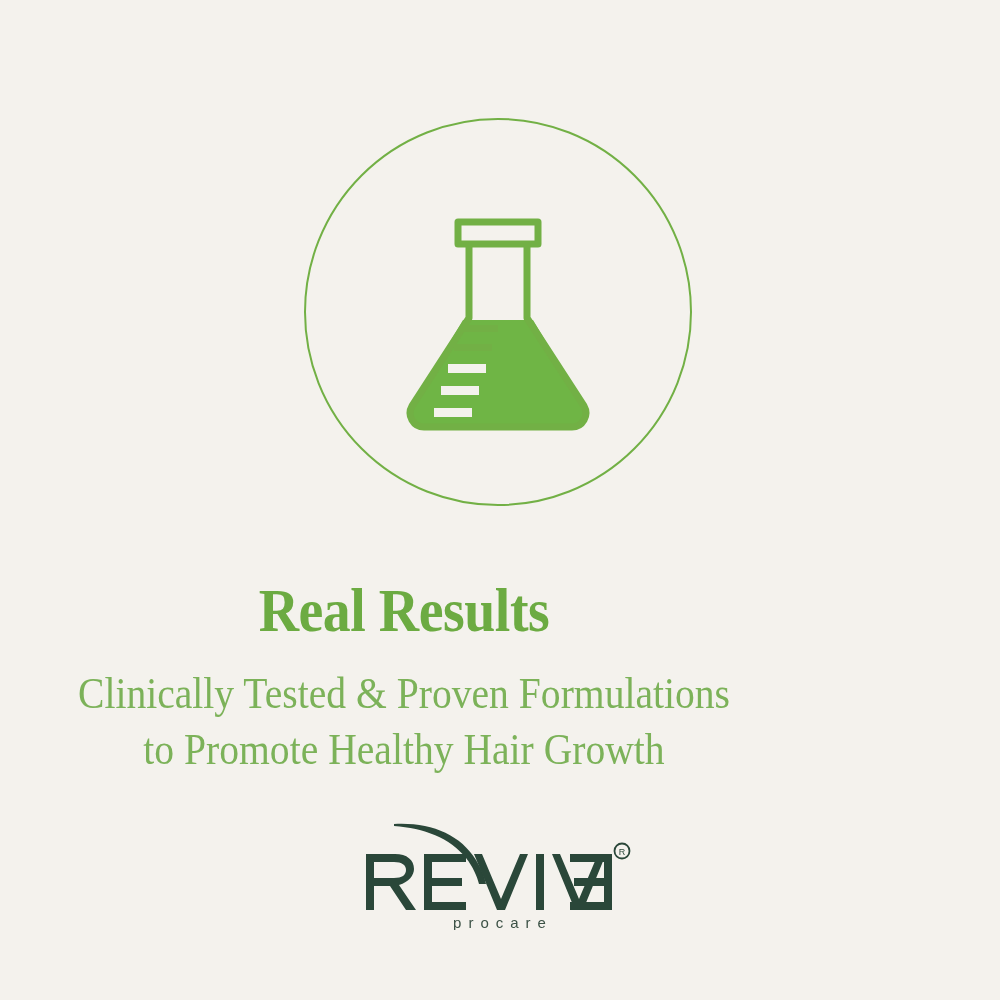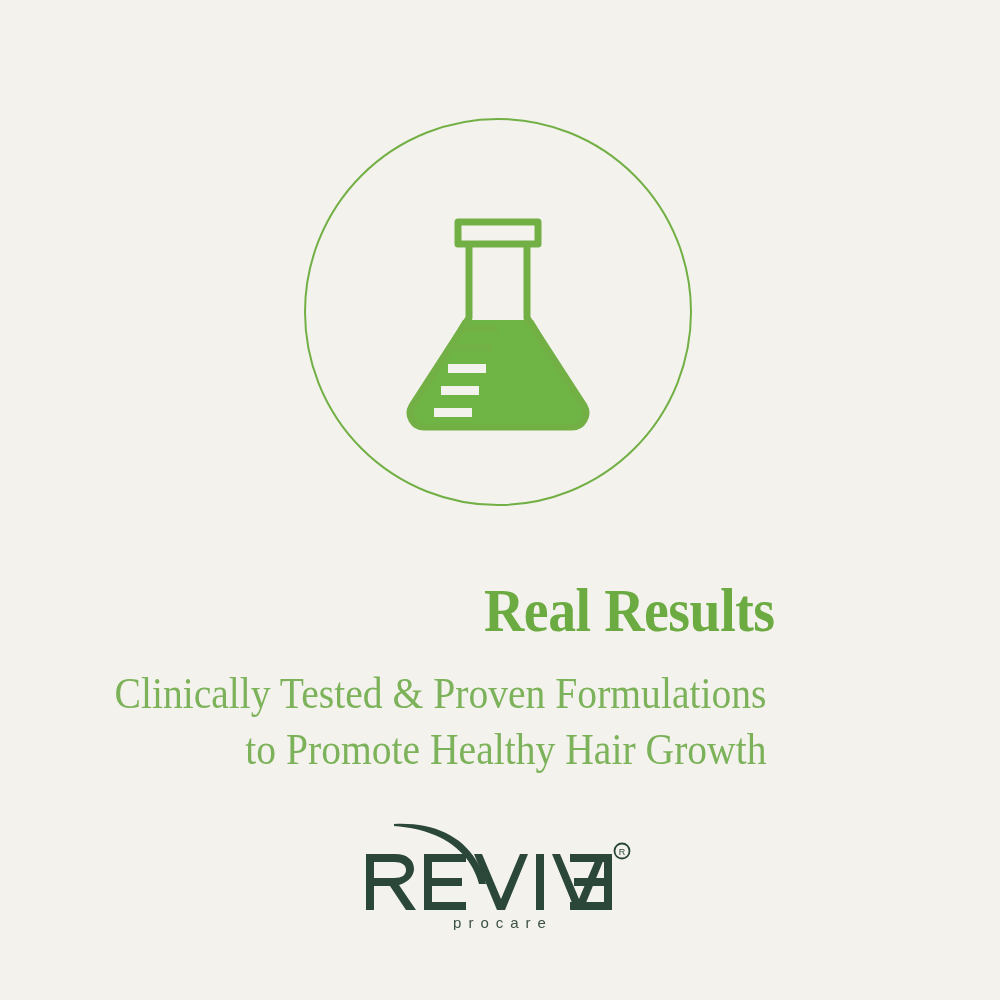--- a/index.html
+++ b/index.html
@@ -44,22 +44,21 @@
     height: 240px;
   }
   .flask-wrap svg { display: block; width: 100%; height: 100%; }
 
   
   .headline {
     position: absolute;
     left: 0;
     top: 578px;
     width: 808px;
-    text-align: right;
-    margin-left: 7px;
+    text-align: center;
   }
   .title {
     font-family: "Liberation Serif", serif;
     font-weight: bold;
     font-size: 62px;
     line-height: 1.05;
     letter-spacing: -0.5px;
     color: #6cab42;
     transform: scaleX(0.9);
     transform-origin: center center;

